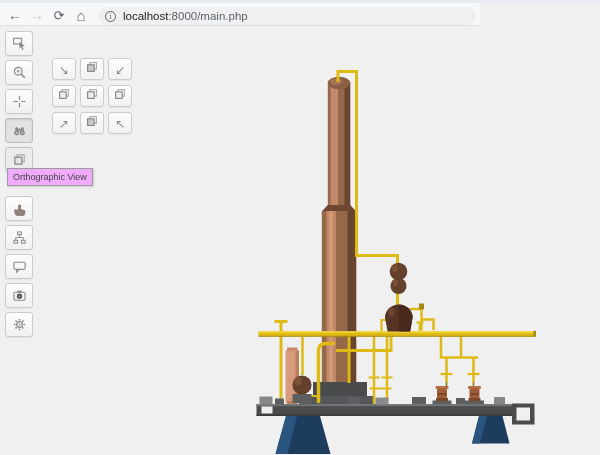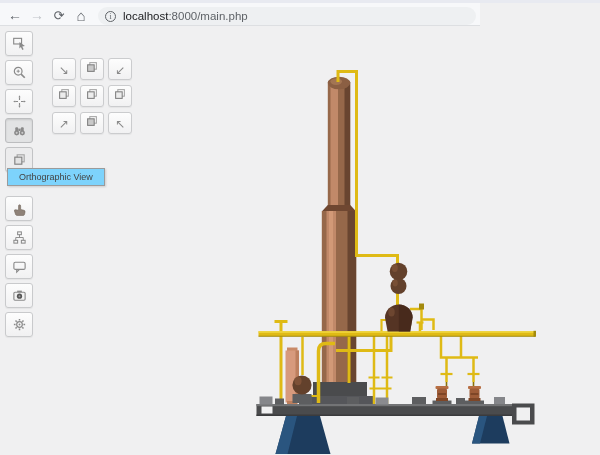--- a/index.html
+++ b/index.html
@@ -37,22 +37,22 @@
   .tool-btn svg { display:block; }
 
   
   .view-pad { position:absolute; left:52px; top:58px; width:84px; z-index:2; }
   .pad-btn { position:absolute; width:24px; height:22px; border:1px solid #cbccce; border-radius:3px;
     background:linear-gradient(#fdfdfd,#f1f1f2); display:flex; align-items:center; justify-content:center;
     cursor:pointer; box-shadow:0 1px 1px rgba(0,0,0,.05); }
   .ar { font-family:"DejaVu Sans",sans-serif; font-size:12px; color:#8a8a8a; line-height:1; }
 
   
-  .tooltip { position:absolute; left:7px; top:168px; z-index:6; background:#7dd3fc; border:1px solid #9b9b9b;
-    font-size:9px; color:#444; padding:3px 11px; white-space:nowrap; box-shadow:1px 1px 2px rgba(0,0,0,.15); }
+  .tooltip { position:absolute; left:7px; top:168px; z-index:6; background:#f0abfc; border:1px solid #9b9b9b;
+    font-size:9px; color:#444; padding:3px 5px; white-space:nowrap; box-shadow:1px 1px 2px rgba(0,0,0,.15); }
 </style>
 </head>
 <body>
 
 <div class="top-strip"></div>
 <div class="browser-bar">
   <div id="nav-icons" style="display: flex; align-items: center; padding-left: 4px;">
       <span class="nav-btn i-back"></span>
       <span class="nav-btn i-forward disabled"></span>
       <span class="nav-btn i-reload"></span>

